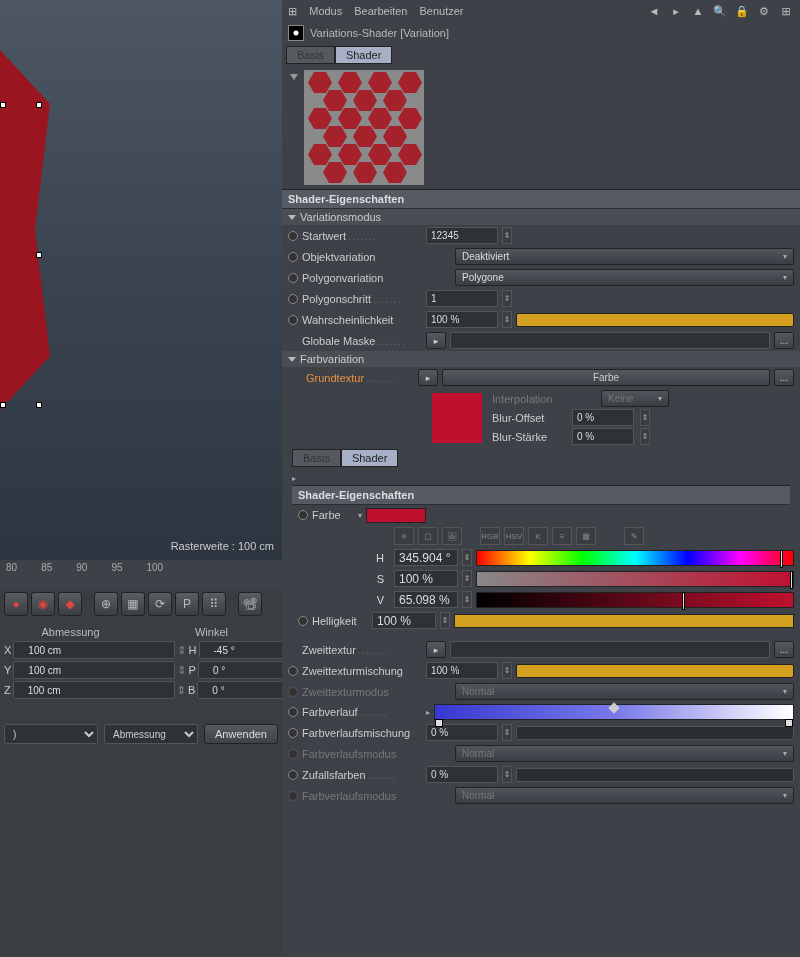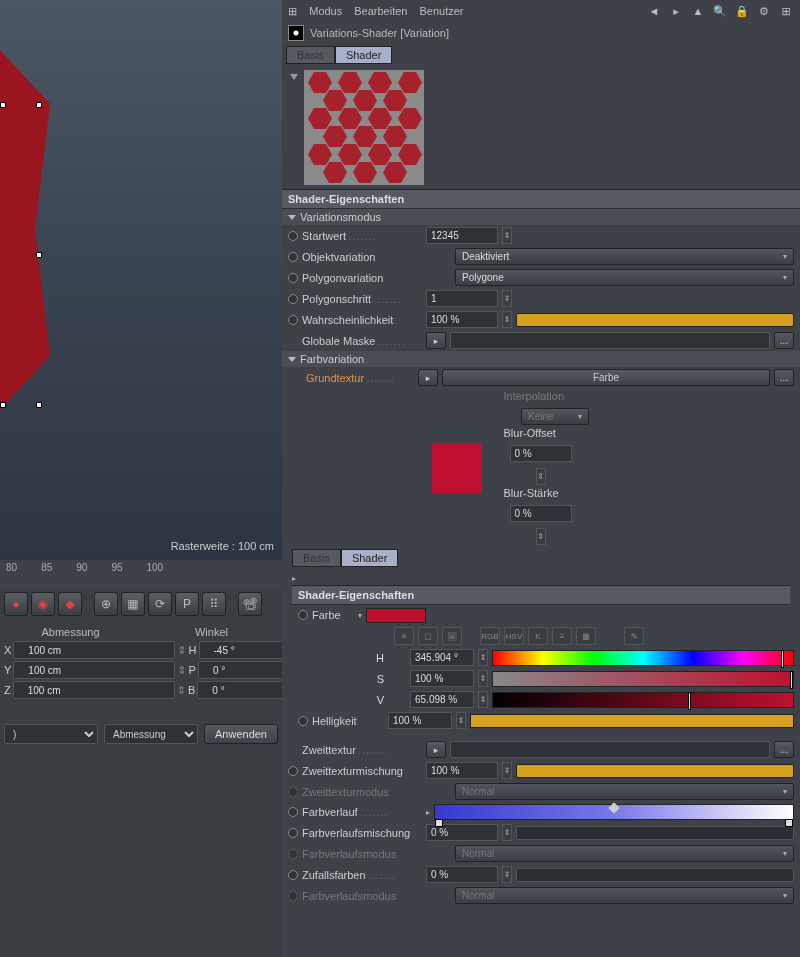--- a/index.html
+++ b/index.html
@@ -59,28 +59,28 @@
 .select { flex:1; height:17px; background:linear-gradient(180deg,#52565c,#3a3e44); border:1px solid #222; border-radius:2px; color:#ddd; padding:0 6px; font-size:10px; display:flex; align-items:center; justify-content:space-between;margin-left:29px;}
 .select .sar { font-size:8px; color:#aaa;}
 .select.dim { color:#777;}
 .slider-full { flex:1; height:14px; background:linear-gradient(90deg,#d4a020 0%,#d4a020 100%); border:1px solid #222; border-radius:2px;}
 .slider-empty { flex:1; height:14px; background:#2a2d31; border:1px solid #555; border-radius:2px;}
 .arrow-btn { width:20px; height:17px; background:linear-gradient(180deg,#555a60,#3e4248); border:1px solid #222; border-radius:2px; display:flex; align-items:center; justify-content:center; font-size:9px; color:#ccc;}
 .ellips { width:20px; height:17px; background:linear-gradient(180deg,#555a60,#3e4248); border:1px solid #222; border-radius:2px; display:flex; align-items:center; justify-content:center; font-size:10px; color:#ccc;}
 .wide-btn { flex:1; height:17px; background:linear-gradient(180deg,#555a60,#3e4248); border:1px solid #222; border-radius:2px; display:flex; align-items:center; justify-content:center; font-size:10px; color:#ccc;}
 .swatch { width:50px; height:50px; background:#c01030;}
 .tex-props { display:flex; flex-direction:column; gap:2px; margin-left:6px;}
-.tex-prop { display:flex; align-items:center; gap:6px;flex-direction:column;}
+.tex-prop { display:flex; align-items:center; gap:6px;}
 .tex-lbl { width:74px; text-align:left; font-size:11px; color:#ccc;}
 .tex-lbl.dim{color:#777;}
 .num-sm { width:62px; height:17px; background:#2e3136; border:1px solid #555; color:#ddd; padding:0 4px; font-size:10px;}
 .color-swatch-sm { width:60px; height:15px; background:#c01030; border:1px solid #222;}
 .hsv-row { display:flex; align-items:center; padding:2px 6px; gap:4px;}
 .hsv-lbl { width:102px; text-align:right; padding-right:6px; font-size:11px; color:#ddd;}
-.hsv-inp { width:64px; height:17px; background:#2e3136; border:1px solid #555; color:#ddd; padding:0 4px; font-size:10px;margin-left:16px;}
+.hsv-inp { width:64px; height:17px; background:#2e3136; border:1px solid #555; color:#ddd; padding:0 4px; font-size:12px;}
 .hsv-bar { flex:1; height:16px; border:1px solid #222; position:relative;}
 .hue-bar { background:linear-gradient(90deg,red,yellow,lime,cyan,blue,magenta,red);}
 .sat-bar { background:linear-gradient(90deg,#888,#c01030);}
 .val-bar { background:linear-gradient(90deg,#000,#c01030);}
 .bar-handle { position:absolute; top:-1px; width:3px; height:18px; background:#ddd; border:1px solid #000;}
 .bright-bar { flex:1; height:14px; background:linear-gradient(90deg,#d4a020,#d4a020); border:1px solid #222;}
 .mini-icons { display:flex; gap:4px; padding:2px 0 2px 112px;}
 .mini-ico { width:20px; height:18px; background:#3a3d42; border:1px solid #555; display:flex; align-items:center; justify-content:center; font-size:8px; color:#888;}
 .grad-bar { flex:1; height:16px; background:linear-gradient(90deg,#3838d0 0%,#7878e8 50%,#ffffff 100%); border:1px solid #222; position:relative;}
 .grad-stop { position:absolute; bottom:-8px; width:8px; height:8px; background:#ddd; border:1px solid #000;}

